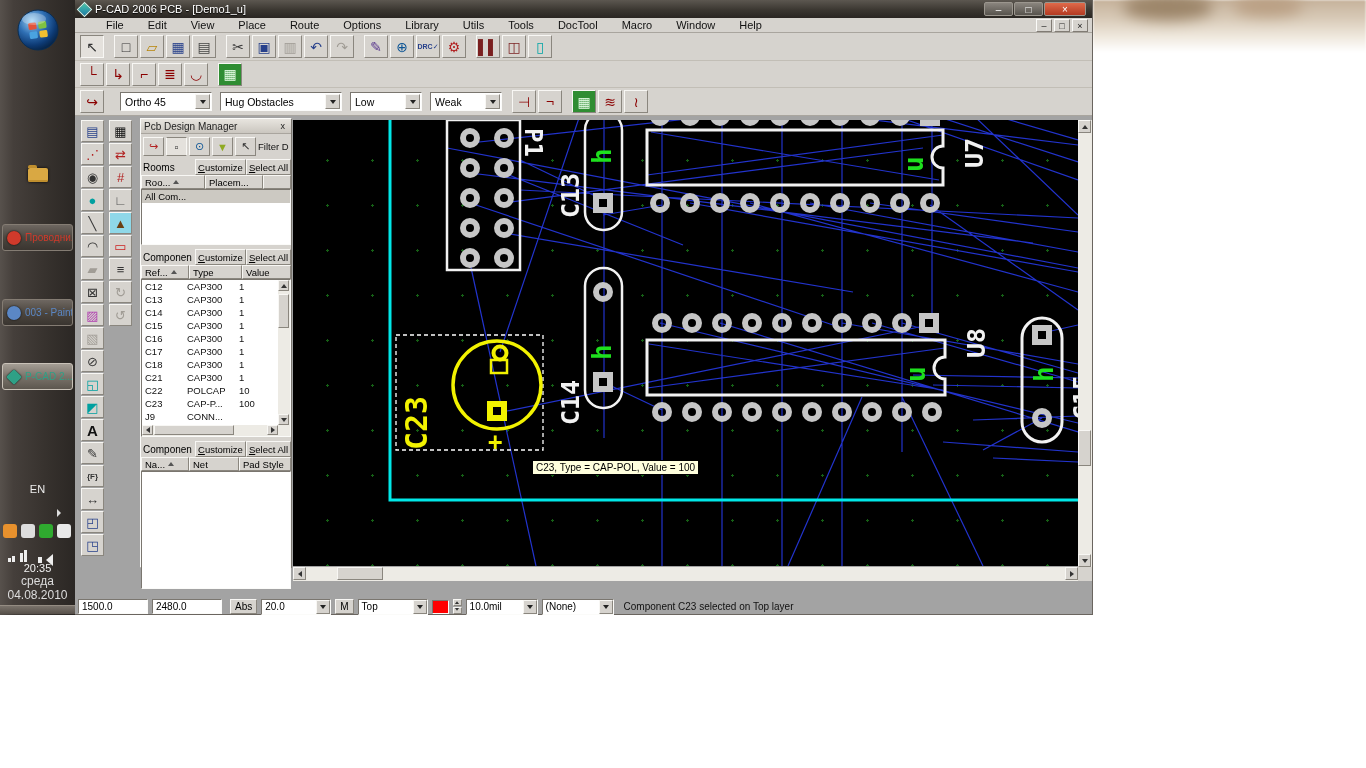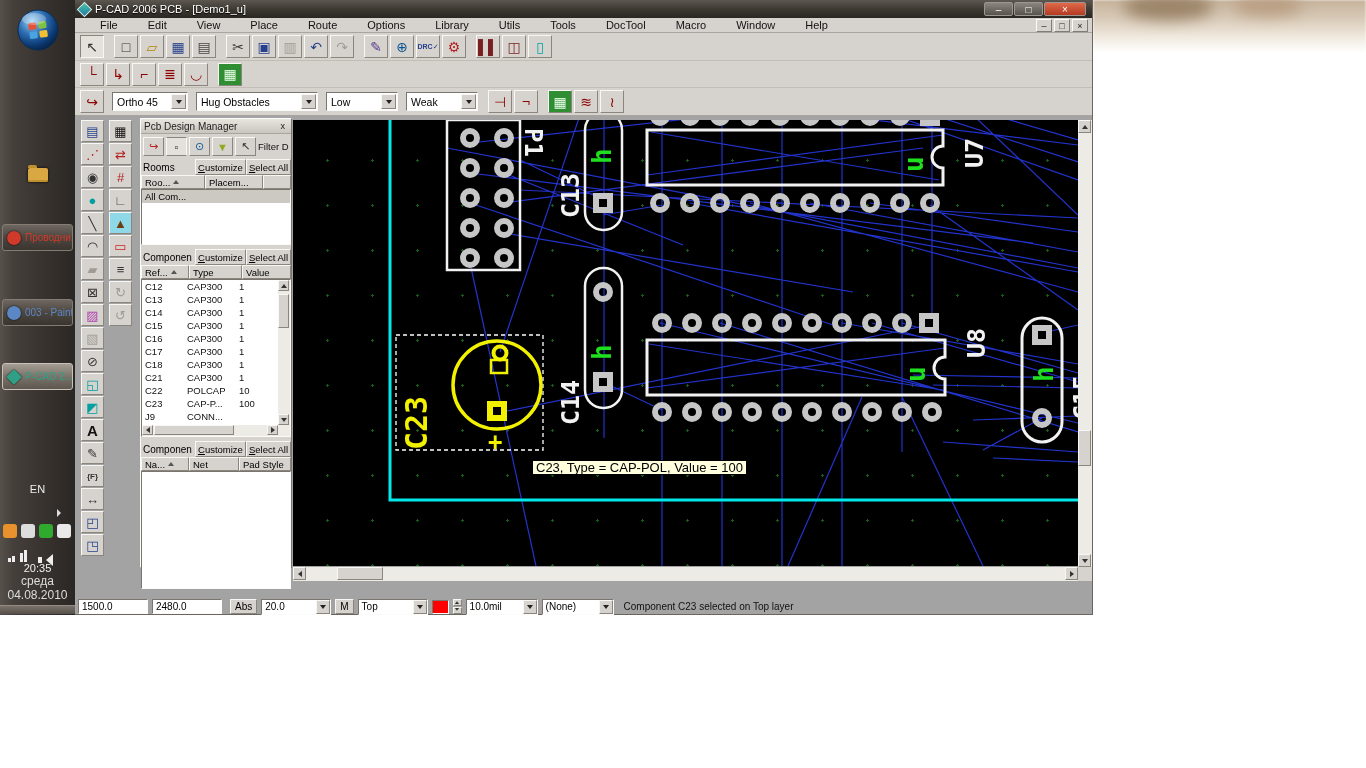--- a/index.html
+++ b/index.html
@@ -46,21 +46,21 @@
  background:linear-gradient(180deg,#5c5750 0%,#3b3731 55%,#2a2622 100%);display:flex;align-items:center;color:#fff}
 #title-ico{width:11px;height:11px;margin:0 5px 0 4px;background:linear-gradient(135deg,#49c6a8,#1d7aa8);transform:rotate(45deg);
  border:1px solid #d2f5ee;flex:0 0 auto}
 #titlebar .txt{font-size:11px;text-shadow:0 1px 1px #000}
 #win-controls{position:absolute;right:6px;top:2px;display:flex;gap:1px}
 .wbtn{width:29px;height:14px;display:flex;align-items:center;justify-content:center;font-size:10px;color:#fff;
  background:linear-gradient(180deg,#8a857e,#57534d);border:1px solid #9b968e;border-radius:2px;cursor:pointer}
 .wbtn.close{background:linear-gradient(180deg,#e06a4a,#b33a22);width:42px}
 
 #menubar{position:absolute;left:0;top:18px;width:100%;height:15px;background:#d6d3ce;border-bottom:1px solid #a9a59e;
- display:flex;align-items:center;padding-left:18px;gap:16px}
+ display:flex;align-items:center;padding-left:24px;gap:10px}
 .menu-item{font-size:11px;padding:0 7px;cursor:pointer;color:#111}
 #mdi-controls{position:absolute;right:4px;top:19px;display:flex;gap:2px}
 .mbtn{width:16px;height:13px;font-size:9px;display:flex;align-items:center;justify-content:center;color:#222;
  background:#d6d3ce;border:1px solid;border-color:#fbfbf9 #807b74 #807b74 #fbfbf9;cursor:pointer}
 
 .toolbar{position:absolute;left:0;width:100%;background:#d6d3ce;display:flex;align-items:center;padding-left:5px;gap:2px}
 #toolbar-main{top:33px;height:28px;border-bottom:1px solid #c2beb6}
 #toolbar-route{top:61px;height:27px;border-bottom:1px solid #c2beb6}
 #toolbar-opts{top:88px;height:28px;border-bottom:1px solid #a9a59e}
 .tbtn{width:24px;height:23px;display:flex;align-items:center;justify-content:center;font-size:14px;line-height:1;color:#333;
@@ -121,21 +121,21 @@
 .tri-u2{width:0;height:0;border:3px solid transparent;border-bottom:4px solid #333;margin-top:-2px}
 .tri-d2{width:0;height:0;border:3px solid transparent;border-top:4px solid #333;margin-top:3px}
 .tri-l2{width:0;height:0;border:3px solid transparent;border-right:4px solid #333;margin-left:-2px}
 .tri-r2{width:0;height:0;border:3px solid transparent;border-left:4px solid #333;margin-left:3px}
 
 
 #canvas{position:absolute;left:218px;top:120px;width:785px;height:446px;background:#000;overflow:hidden;cursor:crosshair;
  background-image:radial-gradient(circle,#156015 1px,transparent 1.4px);background-size:45px 45px;background-position:12px 18px}
 #canvas svg{position:absolute;left:0;top:0;overflow:hidden}
 #tooltip{position:absolute;left:239px;top:340px;background:#ffffdd;border:1px solid #000;color:#000;
- font-size:13px;padding:0 3px;line-height:13px;white-space:nowrap}
+ font-size:10px;padding:0 3px;line-height:13px;white-space:nowrap}
 
 #vscroll{position:absolute;left:1003px;top:120px;width:14px;height:447px;background:#edebe5}
 #hscroll{position:absolute;left:218px;top:567px;width:785px;height:14px;background:#edebe5}
 #sb-corner{position:absolute;left:1003px;top:567px;width:14px;height:14px;background:#d6d3ce}
 
 
 #prompt-line{position:absolute;left:2px;top:582px;width:1014px;height:15px;background:#d6d3ce;
  border:1px solid;border-color:#7a766f #fbfbf9 #fbfbf9 #7a766f;font-size:10px;color:#222;
  display:flex;align-items:center;padding-left:3px;overflow:hidden;white-space:nowrap}
 #statusbar{position:absolute;left:0;top:598px;width:100%;height:17px;display:flex;align-items:center;gap:4px;padding-left:3px}
@@ -291,21 +291,21 @@
     <span class="tbtn" style="color: rgb(139, 0, 0);">└</span>
         <span class="tbtn" style="color: rgb(139, 0, 0);">↳</span>
         <span class="tbtn" style="color: rgb(139, 0, 0);">⌐</span>
         <span class="tbtn" style="color: rgb(139, 0, 0);">≣</span>
         <span class="tbtn" style="color: rgb(139, 0, 0);">◡</span>
         <span class="tbtn green gap">▦</span>
       </div>
 
     <div id="toolbar-opts" class="toolbar">
       <span class="tbtn" style="color:#8b0000">↪</span>
-      <span class="combo" style="width:76px;margin-left:6px">
+      <span class="combo" style="width:92px;margin-left:14px">
         <span>Ortho 45</span>
         <span class="arr">
             <i class="tri-d"></i>
           </span>
       </span>
       <span class="combo" style="width:122px;margin-left:6px">
         <span>Hug Obstacles</span>
         <span class="arr">
             <i class="tri-d"></i>
           </span>

